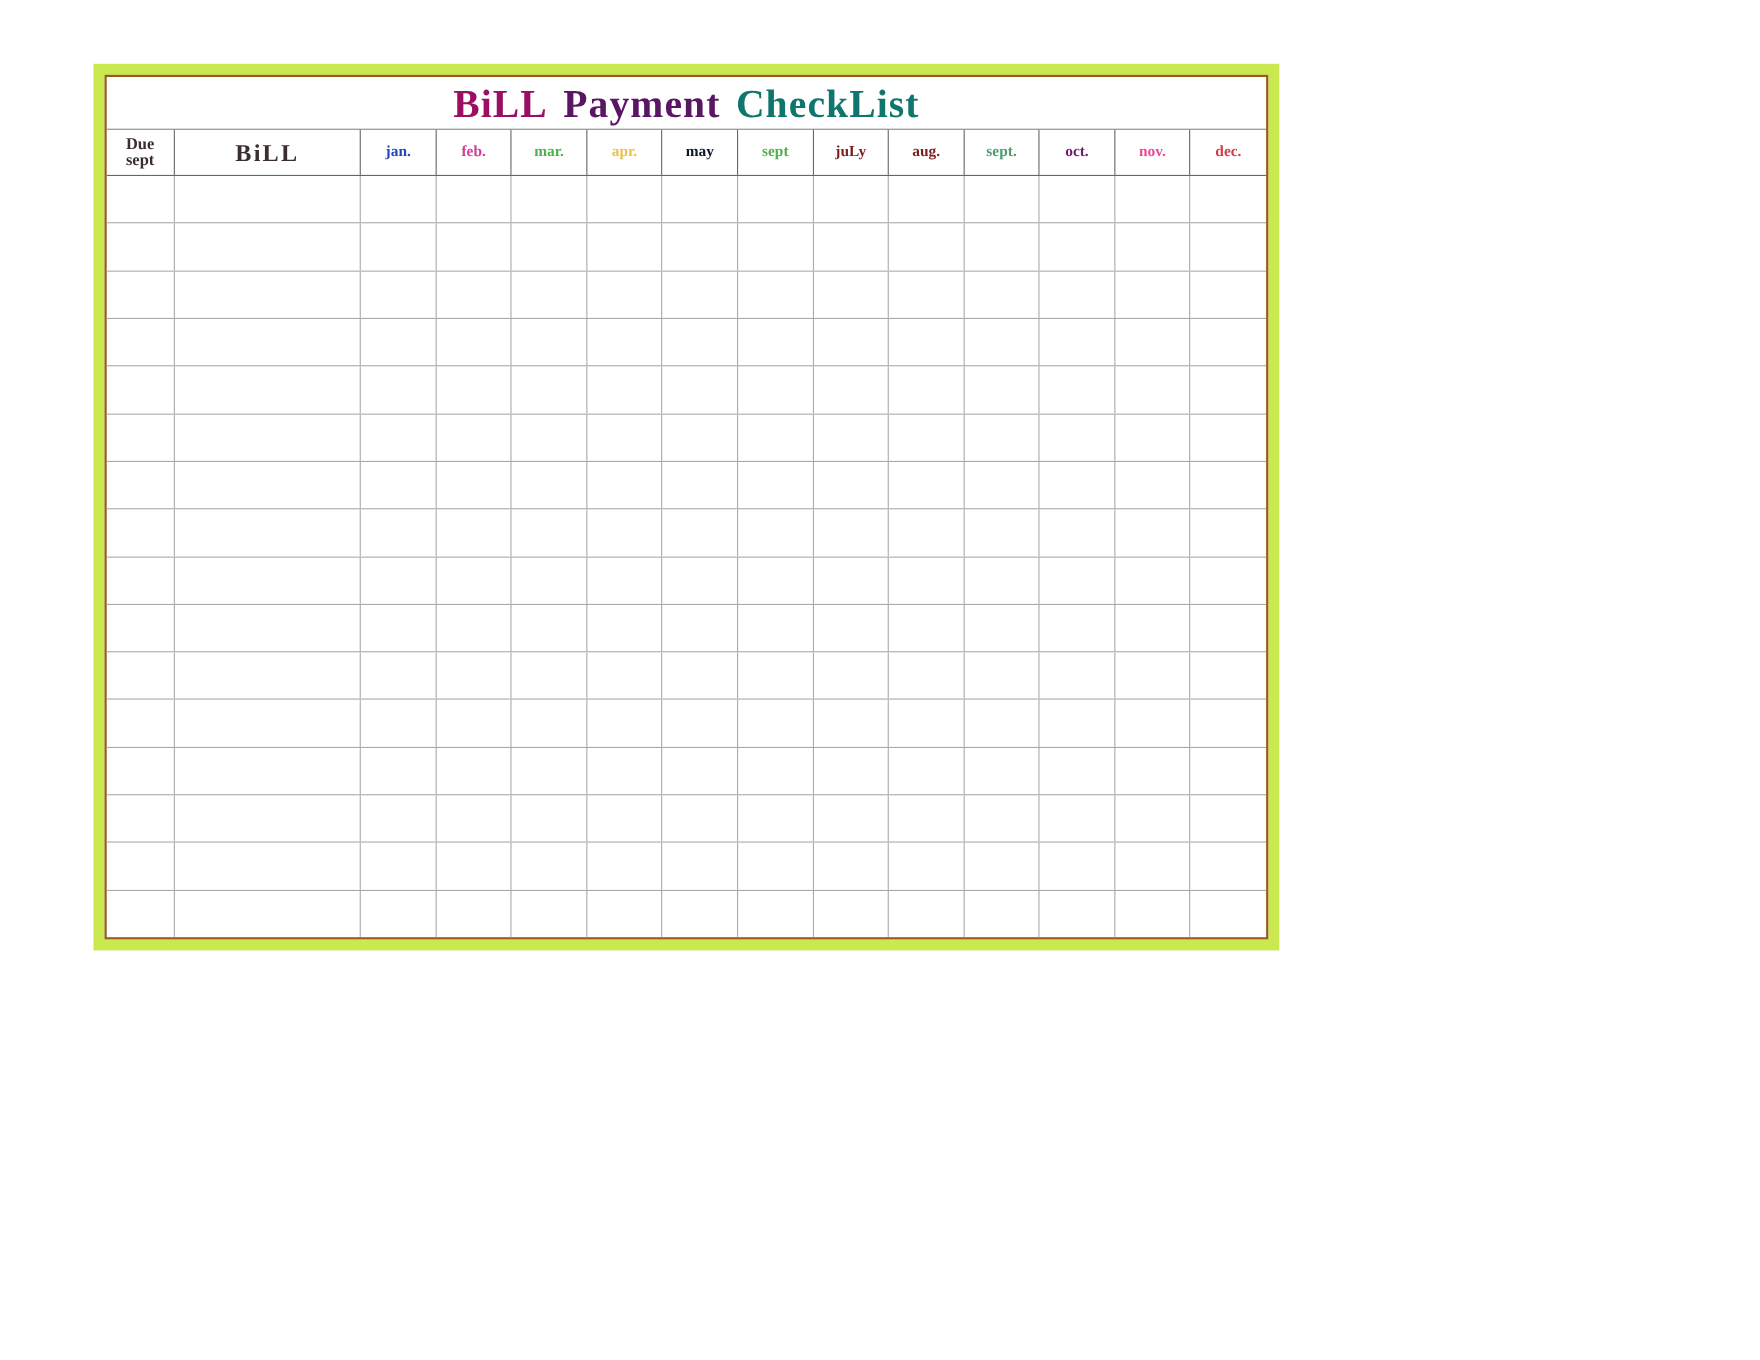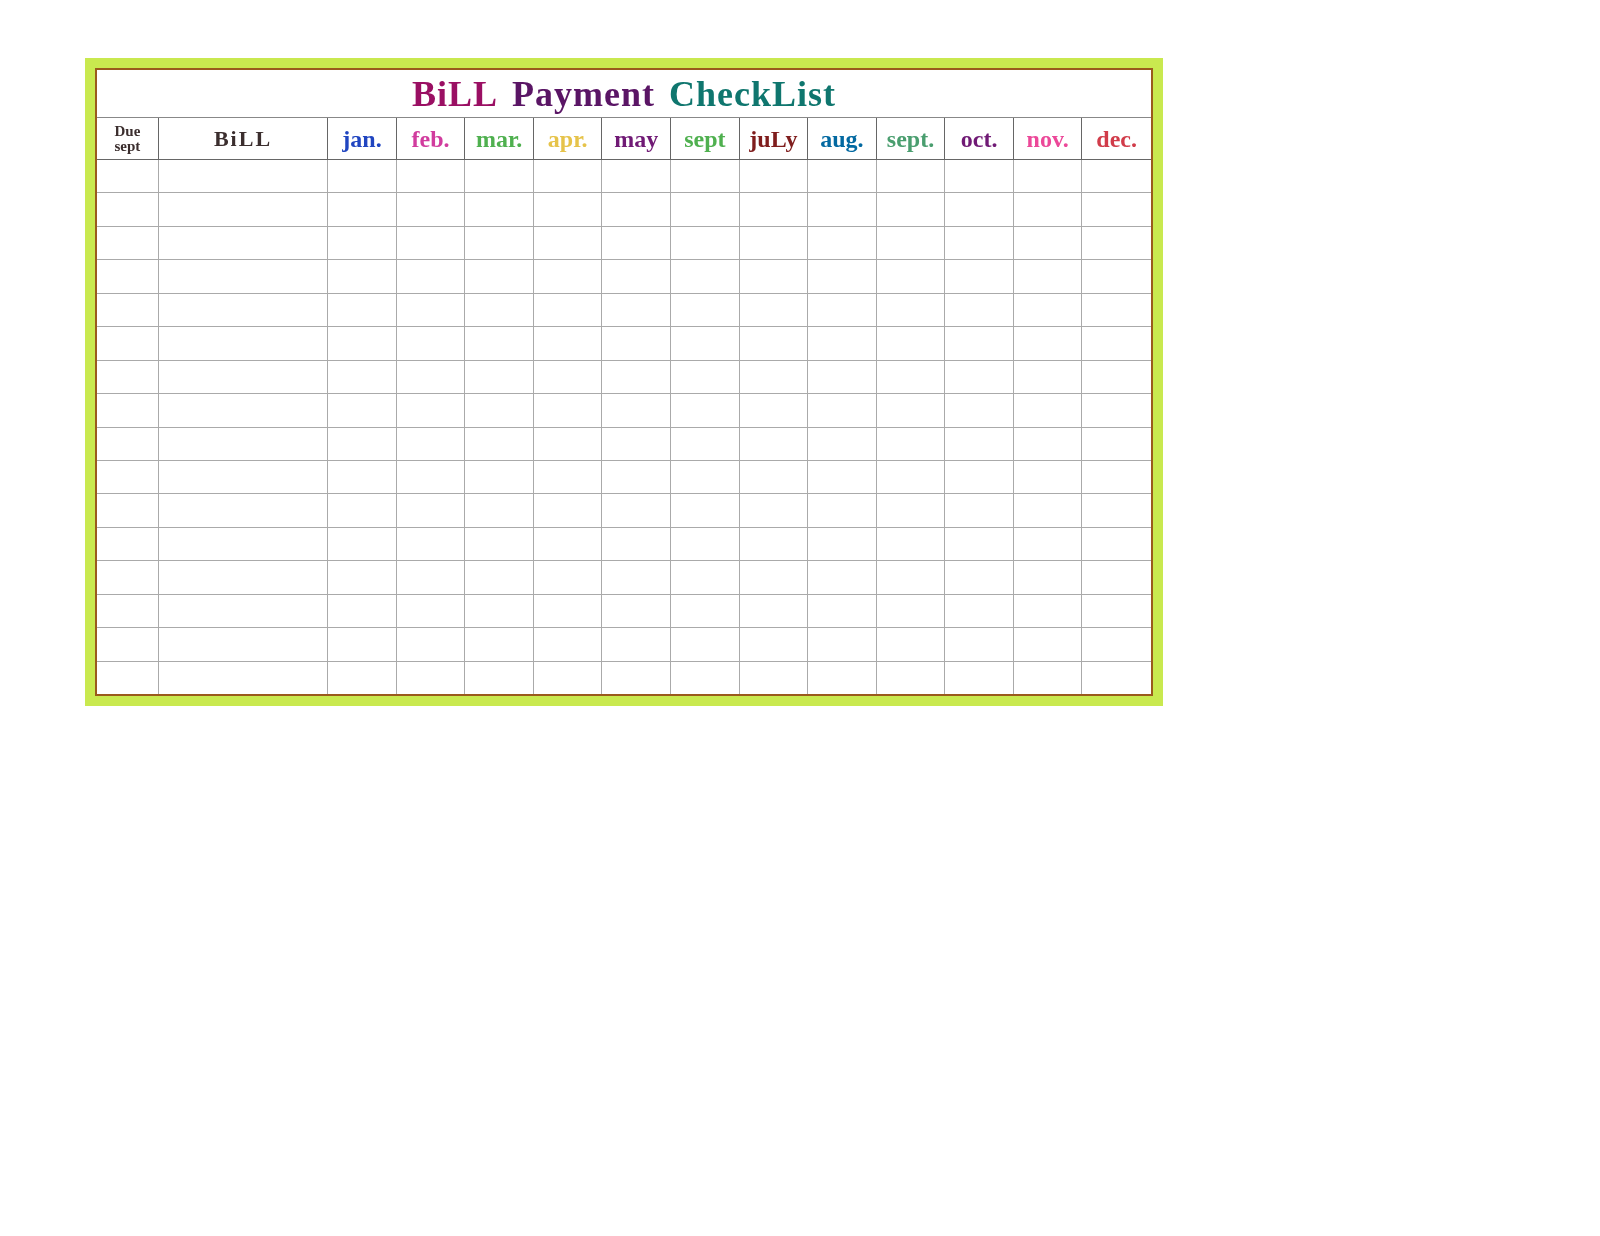--- a/index.html
+++ b/index.html
@@ -8,21 +8,21 @@
     width: 1600px;
     height: 1236px;
     display: flex;
     align-items: flex-start;
     justify-content: flex-start;
     font-family: Georgia, 'Times New Roman', serif;
   }
   .page {
     margin: 58px 0 0 85px;
     width: 1078px;
-    height: 648px;
+    height: 806px;
     background: #c9e94f;
     padding: 10px;
     position: relative;
   }
   .inner-border {
     width: 100%;
     height: 100%;
     border: 2px solid #9a5a1c;
     background: #ffffff;
     display: flex;
@@ -61,29 +61,29 @@
     justify-content: center;
     font-size: 18px;
     font-weight: bold;
     font-family: Georgia, serif;
     line-height: 1;
     text-align: center;
   }
   .header-cell:last-child { border-right: none; }
   .col-due { width: 62px; color: #3b2e2e; font-size: 15px; flex-direction: column; }
   .col-bill { width: 170px; color: #3b2e2e; font-size: 22px; letter-spacing: 2px; }
-  .col-month { width: 68.8px; font-size: 24px; }
+  .col-month { width: 68.8px; font-size: 14px; }
   .c-jan { color: #2045c0; }
   .c-feb { color: #d13c9e; }
   .c-mar { color: #4fb04f; }
   .c-apr { color: #e6c34a; }
-  .c-may { color: #701a75; }
+  .c-may { color: #0f172a; }
   .c-jun { color: #4fb04f; }
   .c-jul { color: #7f1d1d; }
-  .c-aug { color: #0369a1; }
+  .c-aug { color: #7f1d1d; }
   .c-sep { color: #4a9e6f; }
   .c-oct { color: #701a75; }
   .c-nov { color: #ec4899; }
   .c-dec { color: #d13c4a; }
   .grid {
     flex: 1;
     display: flex;
     flex-direction: column;
   }
   .grid-row {

